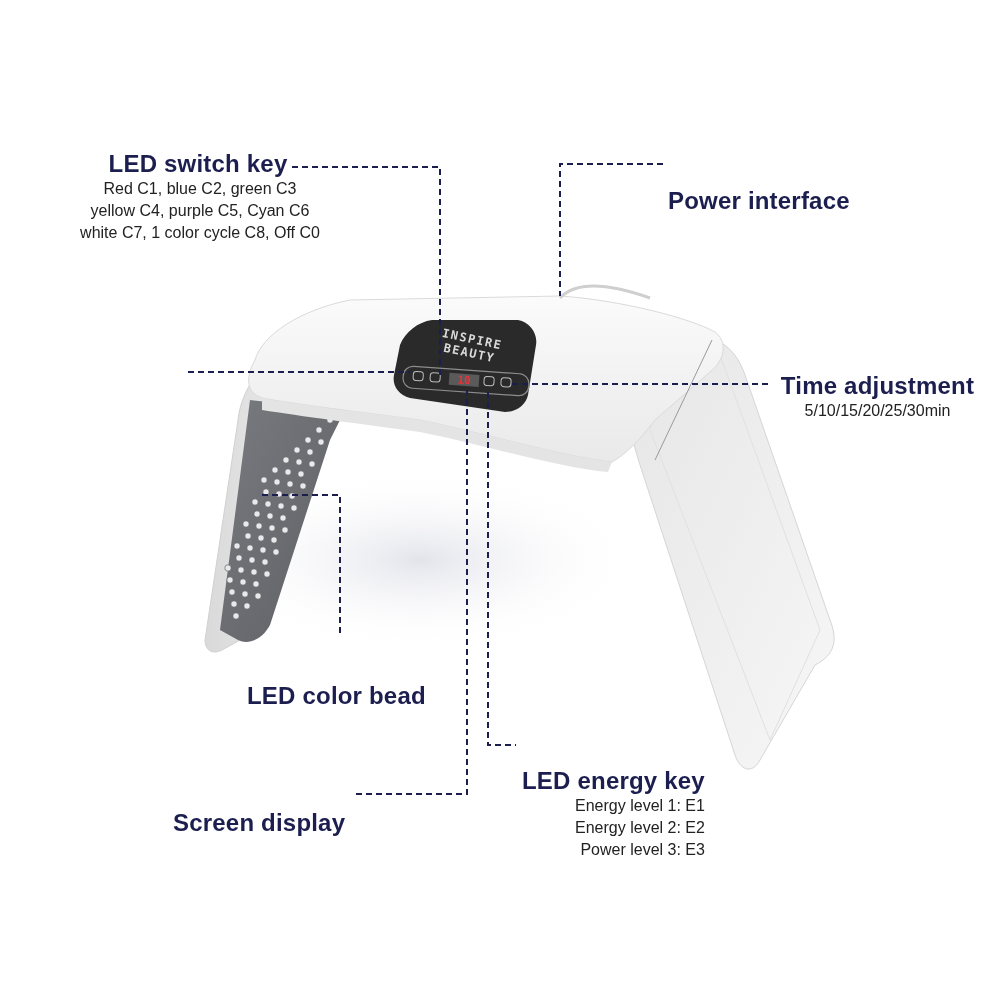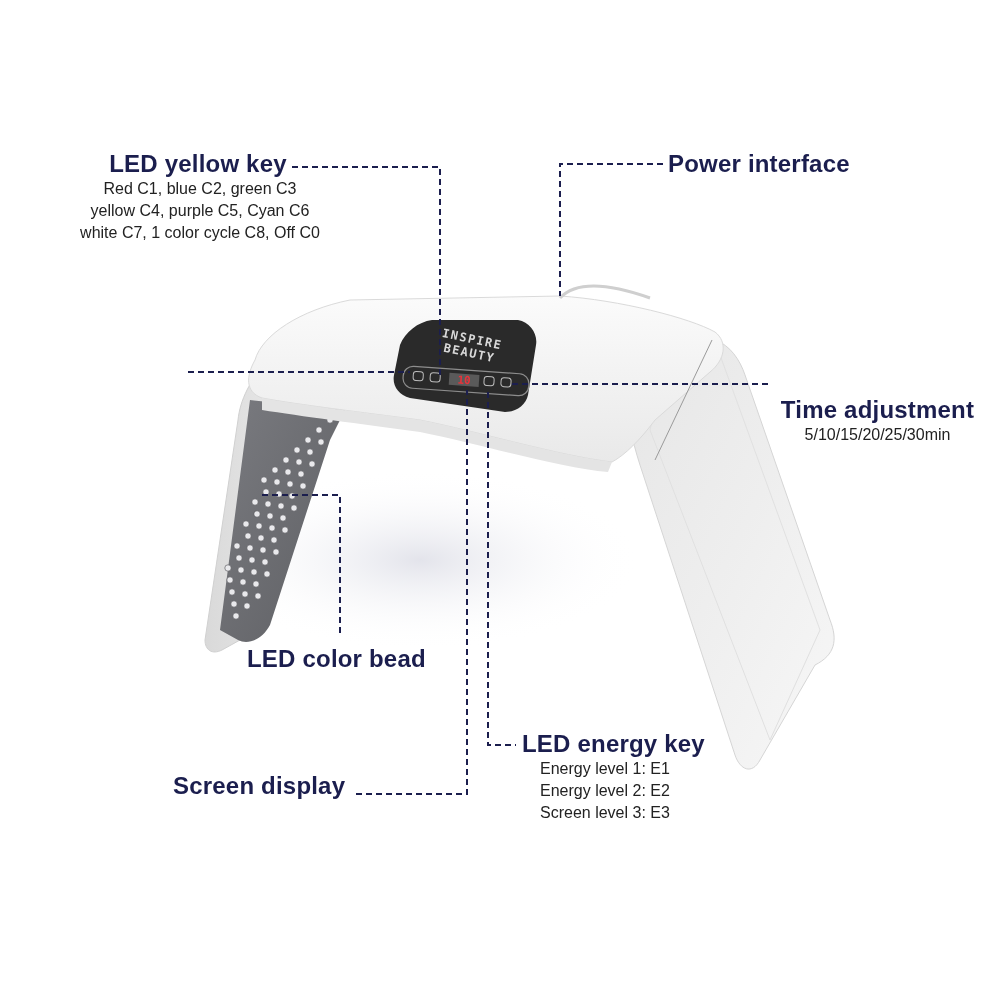--- a/index.html
+++ b/index.html
@@ -4,21 +4,21 @@
 <style>
   html, body { margin: 0; padding: 0; background: #ffffff; }
   body { width: 1000px; height: 1000px; position: relative; overflow: hidden;
          font-family: "Liberation Sans", sans-serif; }
   #stage { position: absolute; left: 0; top: 0; width: 1000px; height: 1000px; }
   svg#device { position: absolute; left: 0; top: 0; width: 1000px; height: 1000px; }
   .callout { position: absolute; color: #1b1e4e; }
   .title { font-size: 24px; font-weight: bold; letter-spacing: 0.2px; white-space: nowrap; line-height: 28px; }
   .desc { font-size: 16px; color: #222222; white-space: nowrap; line-height: 22px; }
   .center { text-align: center; }
-  .left { text-align: left; }
+  .left { text-align: right; margin-top: 37px; }
 </style>
 </head>
 <body>
 
 <div id="stage">
 
   <svg id="device" viewBox="0 0 1000 1000">
     <defs>
       <linearGradient id="topGrad" x1="0" y1="0" x2="0" y2="1">
         <stop offset="0" stop-color="#fbfbfb"></stop>
@@ -152,44 +152,44 @@
 
       <polyline points="262,495 340,495 340,637"></polyline>
 
       <polyline points="488,392 488,745 516,745"></polyline>
 
       <polyline points="356,794 467,794 467,390"></polyline>
     </g>
   </svg>
 
   <div class="callout center" style="left:40px; top:150px; width:380px;">
-    <div class="title" style="padding-right:130px; text-align:center; margin-left:58px; width:200px;">LED yellow key</div>
+    <div class="title" style="padding-right:130px; text-align:center; margin-left:58px; width:200px;">LED switch key</div>
     <div class="desc" style="width:320px;">Red C1, blue C2, green C3</div>
     <div class="desc" style="width:320px;">yellow C4, purple C5, Cyan C6</div>
     <div class="desc" style="width:320px;">white C7, 1 color cycle C8, Off C0</div>
   </div>
 
   <div class="callout left" style="left:668px; top:150px;">
     <div class="title">Power interface</div>
   </div>
 
 
-  <div class="callout center" style="left:775px; top:372px; width:205px;margin-top:24px;">
+  <div class="callout center" style="left:775px; top:372px; width:205px;">
     <div class="title">Time adjustment</div>
     <div class="desc">5/10/15/20/25/30min</div>
   </div>
 
   <div class="callout left" style="left:247px; top:645px;">
     <div class="title">LED color bead</div>
   </div>
 
   <div class="callout left" style="left:522px; top:730px;">
     <div class="title">LED energy key</div>
     <div class="desc" style="padding-left:18px;">Energy level 1: E1</div>
     <div class="desc" style="padding-left:18px;">Energy level 2: E2</div>
-    <div class="desc" style="padding-left:18px;">Screen level 3: E3</div>
+    <div class="desc" style="padding-left:18px;">Power level 3: E3</div>
   </div>
 
   <div class="callout left" style="left:173px; top:772px;">
     <div class="title">Screen display</div>
   </div>
 
 </div>
 
 </body></html>

